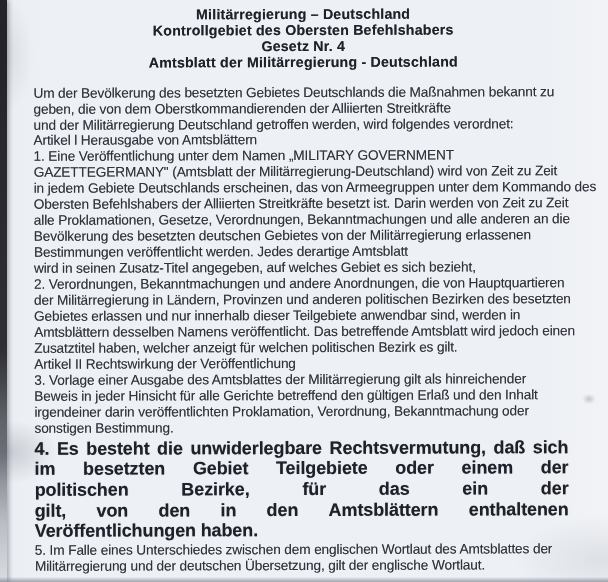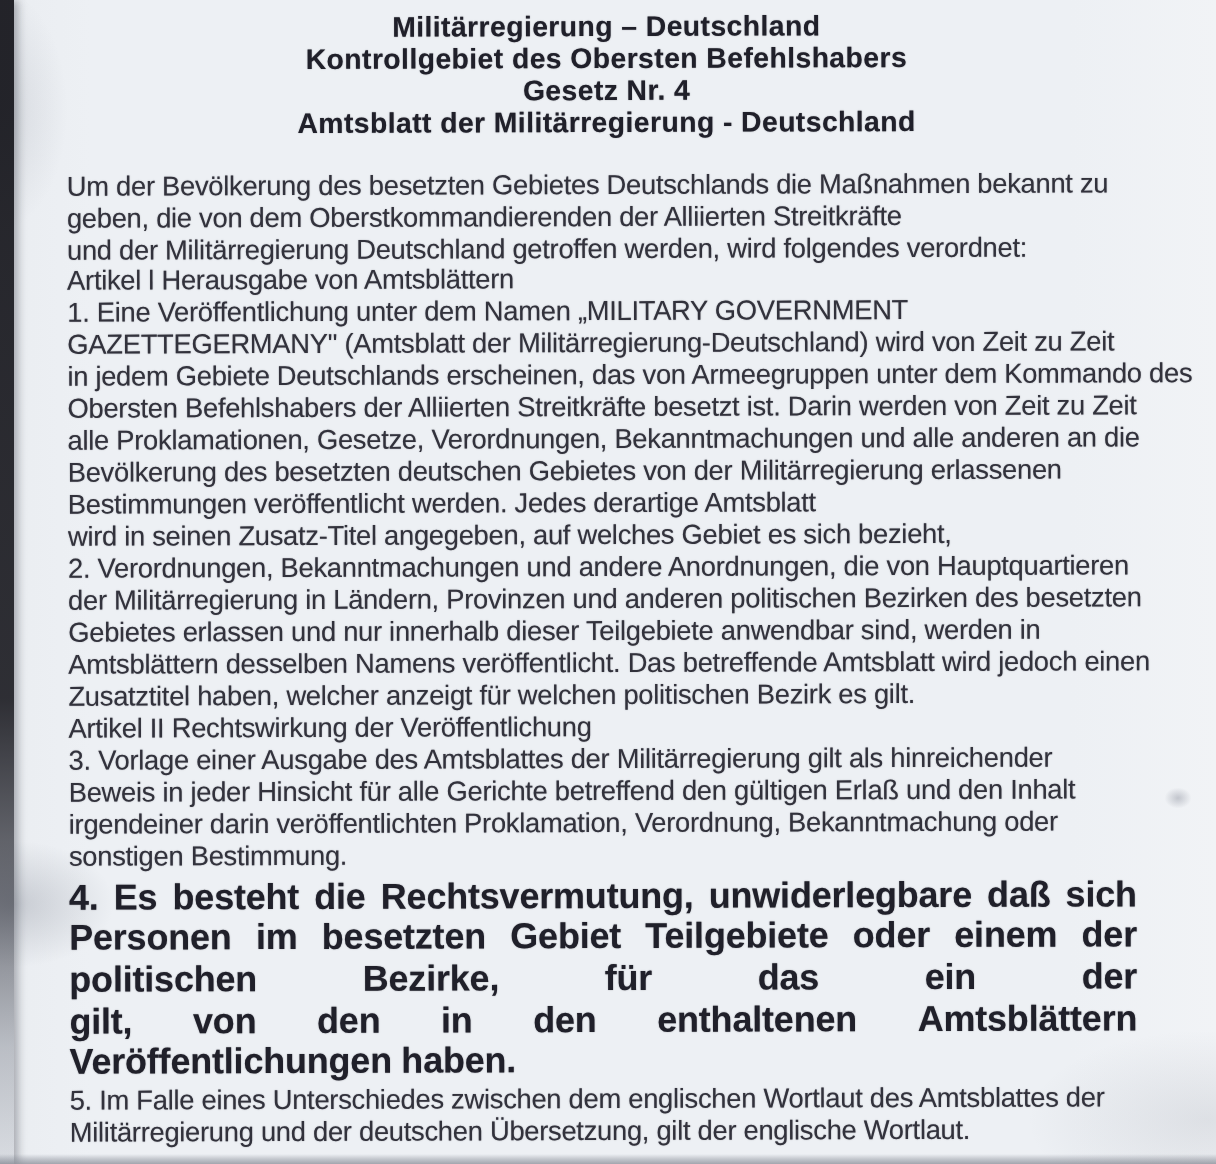--- a/index.html
+++ b/index.html
@@ -130,24 +130,24 @@
           <div class="body-line">Amtsblättern desselben Namens veröffentlicht. Das betreffende Amtsblatt wird jedoch einen</div>
           <div class="body-line">Zusatztitel haben, welcher anzeigt für welchen politischen Bezirk es gilt.</div>
           <div class="body-line">Artikel II Rechtswirkung der Veröffentlichung</div>
           <div class="body-line">3. Vorlage einer Ausgabe des Amtsblattes der Militärregierung gilt als hinreichender</div>
           <div class="body-line">Beweis in jeder Hinsicht für alle Gerichte betreffend den gültigen Erlaß und den Inhalt</div>
           <div class="body-line">irgendeiner darin veröffentlichten Proklamation, Verordnung, Bekanntmachung oder</div>
           <div class="body-line">sonstigen Bestimmung.</div>
         </div>
 
       <div class="bold-block">
-          <div class="bold-line"><span>4.</span><span>Es</span><span>besteht</span><span>die</span><span>Rechtsvermutung,</span><span>unwiderlegbare</span><span>daß</span><span>sich</span></div>
-          <div class="bold-line"><span>Personen</span><span>im</span><span>besetzten</span><span>Gebiet</span><span>Teilgebiete</span><span>oder</span><span>einem</span><span>der</span></div>
+          <div class="bold-line"><span>4.</span><span>Es</span><span>besteht</span><span>die</span><span>unwiderlegbare</span><span>Rechtsvermutung,</span><span>daß</span><span>sich</span></div>
+          <div class="bold-line"><span>im</span><span>besetzten</span><span>Gebiet</span><span>Teilgebiete</span><span>oder</span><span>einem</span><span>der</span></div>
           <div class="bold-line"><span>politischen</span><span>Bezirke,</span><span>für</span><span>das</span><span>ein</span><span>der</span></div>
-          <div class="bold-line"><span>gilt,</span><span>von</span><span>den</span><span>in</span><span>den</span><span>enthaltenen</span><span>Amtsblättern</span></div>
+          <div class="bold-line"><span>gilt,</span><span>von</span><span>den</span><span>in</span><span>den</span><span>Amtsblättern</span><span>enthaltenen</span></div>
           <div class="bold-line"><span>Veröffentlichungen</span><span>haben.</span></div>
         </div>
 
       <div class="closing-block">
           <div class="body-line">5. Im Falle eines Unterschiedes zwischen dem englischen Wortlaut des Amtsblattes der</div>
           <div class="body-line">Militärregierung und der deutschen Übersetzung, gilt der englische Wortlaut.</div>
         </div>
 
     </div>
   </div>

